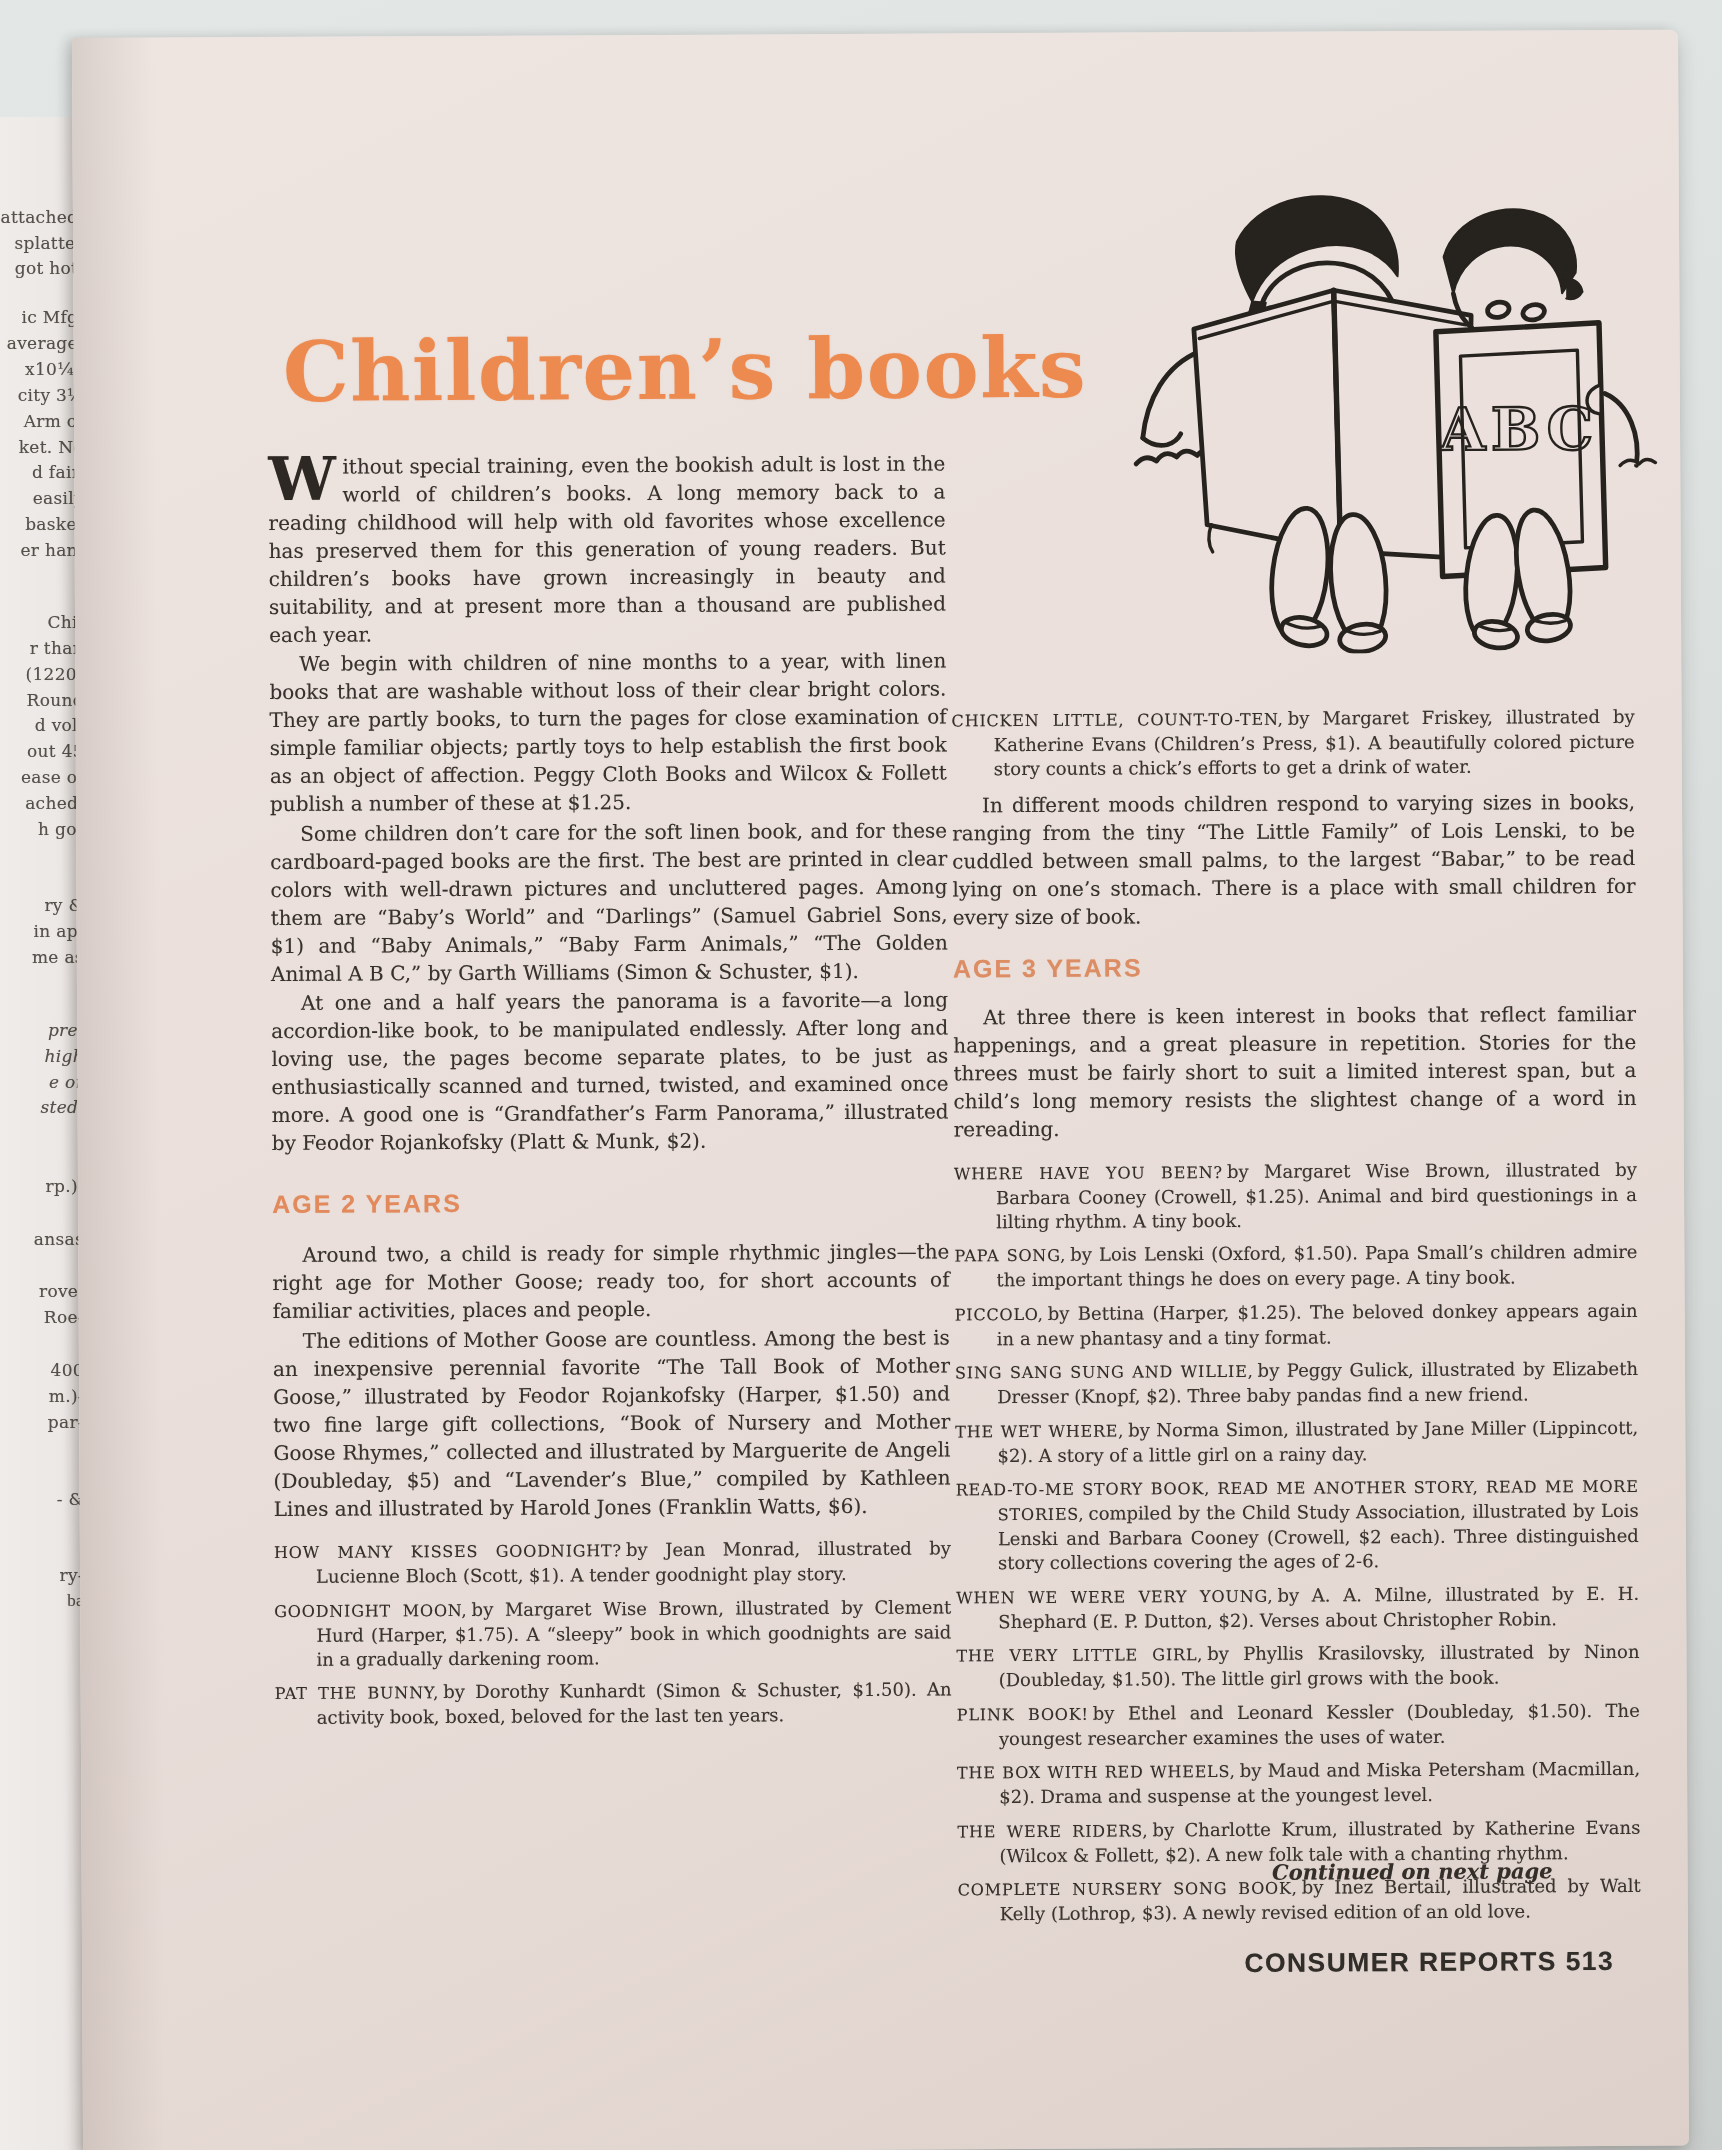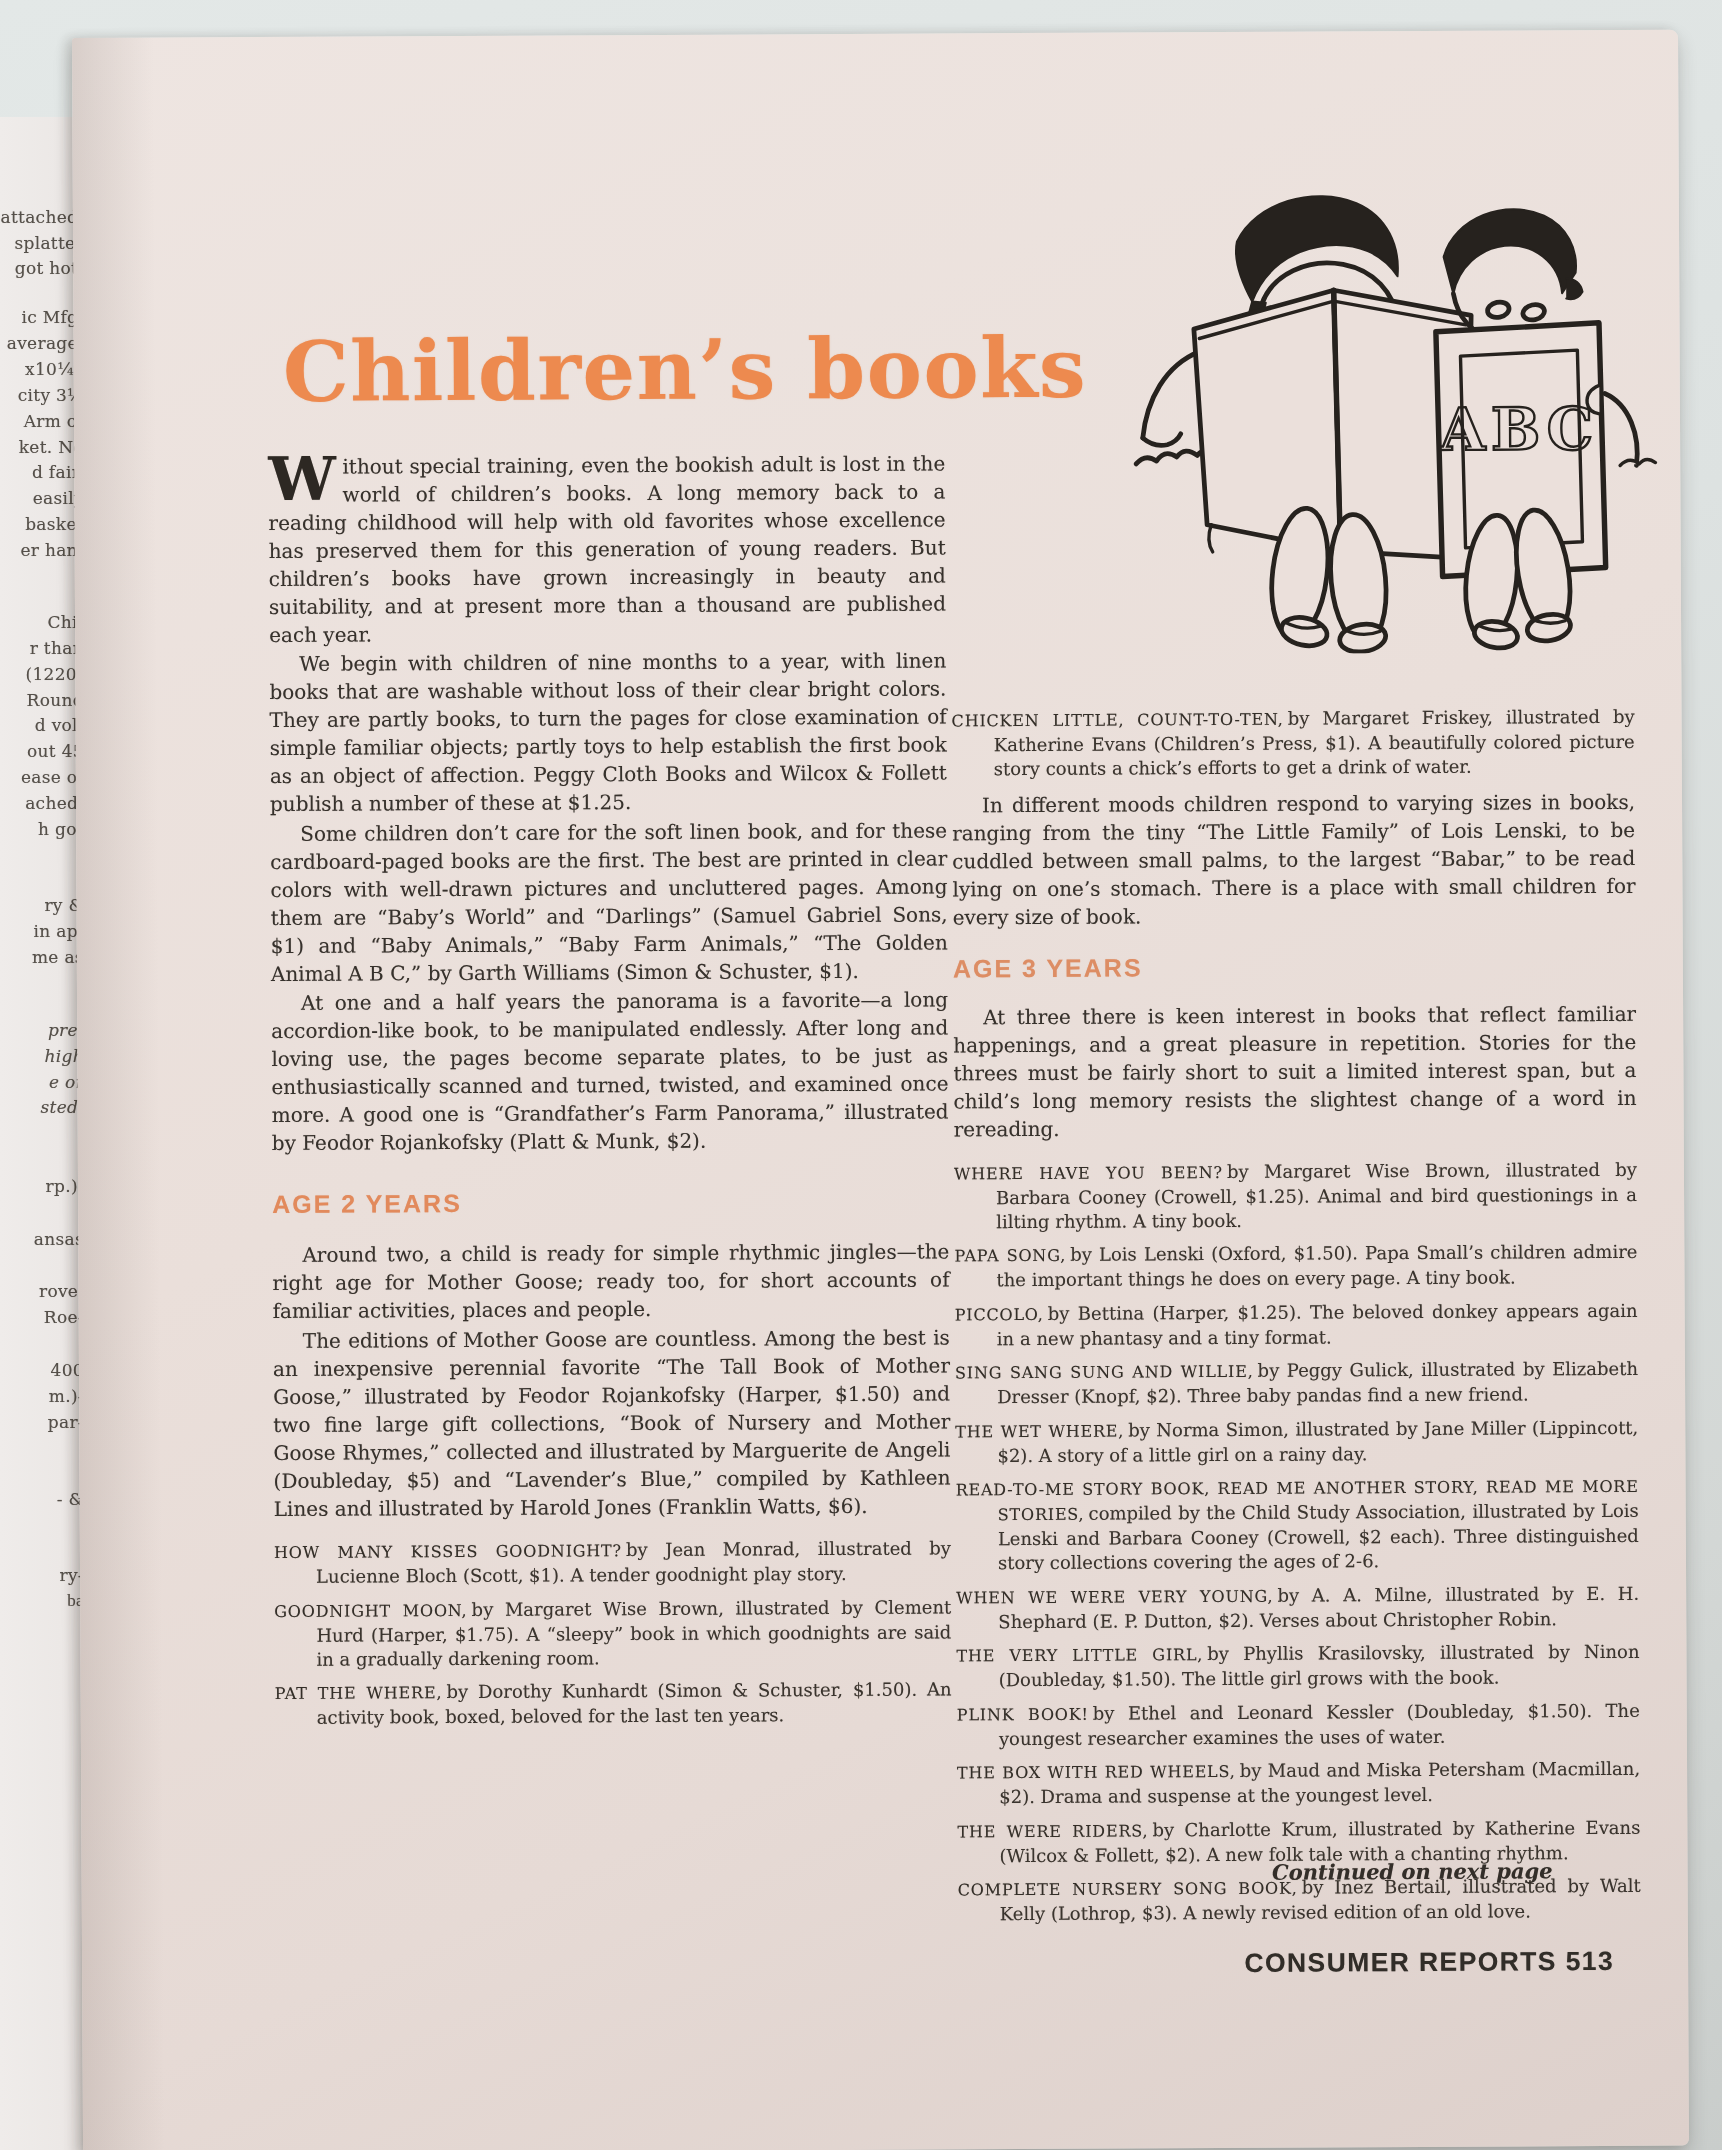--- a/index.html
+++ b/index.html
@@ -248,21 +248,21 @@
         <p class="para ind">Around two, a child is ready for simple rhythmic jingles—the right age for Mother Goose; ready too, for short accounts of familiar activities, places and people.</p>
 
         <p class="para ind">The editions of Mother Goose are countless. Among the best is an inexpensive perennial favorite “The Tall Book of Mother Goose,” illustrated by Feodor Rojankofsky (Harper, $1.50) and two fine large gift collections, “Book of Nursery and Mother Goose Rhymes,” collected and illustrated by Marguerite de Angeli (Doubleday, $5) and “Lavender’s Blue,” compiled by Kathleen Lines and illustrated by Harold Jones (Franklin Watts, $6).</p>
       </div>
     <div class="entries">
 
         <p class="entry"><span class="lead">HOW MANY KISSES GOODNIGHT?</span><span>by Jean Monrad, illustrated by Lucienne Bloch (Scott, $1). A tender goodnight play story.</span></p>
 
         <p class="entry"><span class="lead">GOODNIGHT MOON,</span><span>by Margaret Wise Brown, illustrated by Clement Hurd (Harper, $1.75). A “sleepy” book in which goodnights are said in a gradually darkening room.</span></p>
 
-        <p class="entry"><span class="lead">PAT THE WHERE,</span><span>by Dorothy Kunhardt (Simon &amp; Schuster, $1.50). An activity book, boxed, beloved for the last ten years.</span></p>
+        <p class="entry"><span class="lead">PAT THE BUNNY,</span><span>by Dorothy Kunhardt (Simon &amp; Schuster, $1.50). An activity book, boxed, beloved for the last ten years.</span></p>
       </div>
   </div>
 
   <div class="col col-right">
     <p class="entry"><span class="lead">CHICKEN LITTLE, COUNT-TO-TEN,</span><span>by Margaret Friskey, illustrated by Katherine Evans (Children’s Press, $1). A beautifully colored picture story counts a chick’s efforts to get a drink of water.</span></p>
     <p class="para ind">In different moods children respond to varying sizes in books, ranging from the tiny “The Little Family” of Lois Lenski, to be cuddled between small palms, to the largest “Babar,” to be read lying on one’s stomach. There is a place with small children for every size of book.</p>
     <div class="age-head">AGE 3 YEARS</div>
     <p class="para ind">At three there is keen interest in books that reflect familiar happenings, and a great pleasure in repetition. Stories for the threes must be fairly short to suit a limited interest span, but a child’s long memory resists the slightest change of a word in rereading.</p>
     <div class="entries">
 

